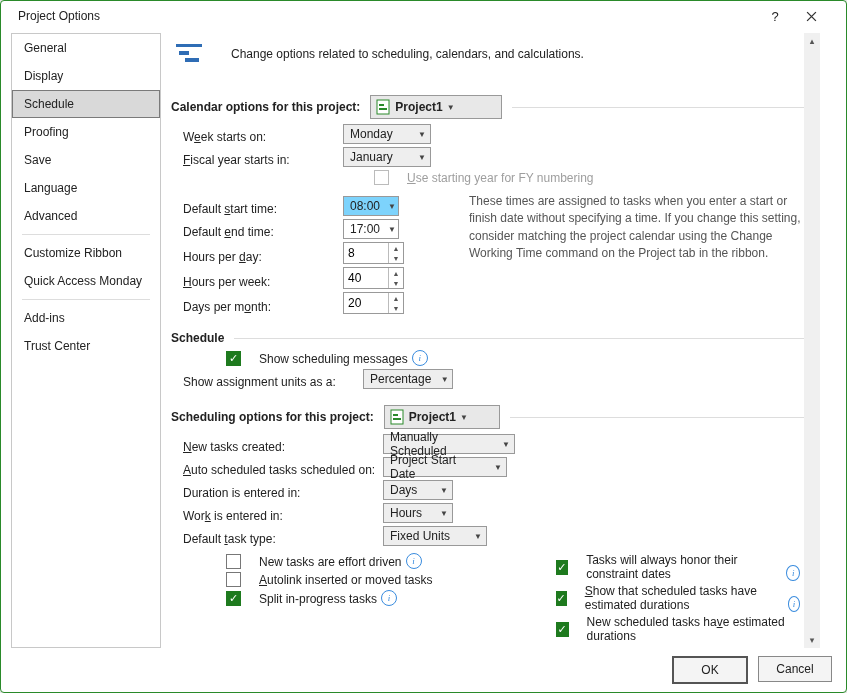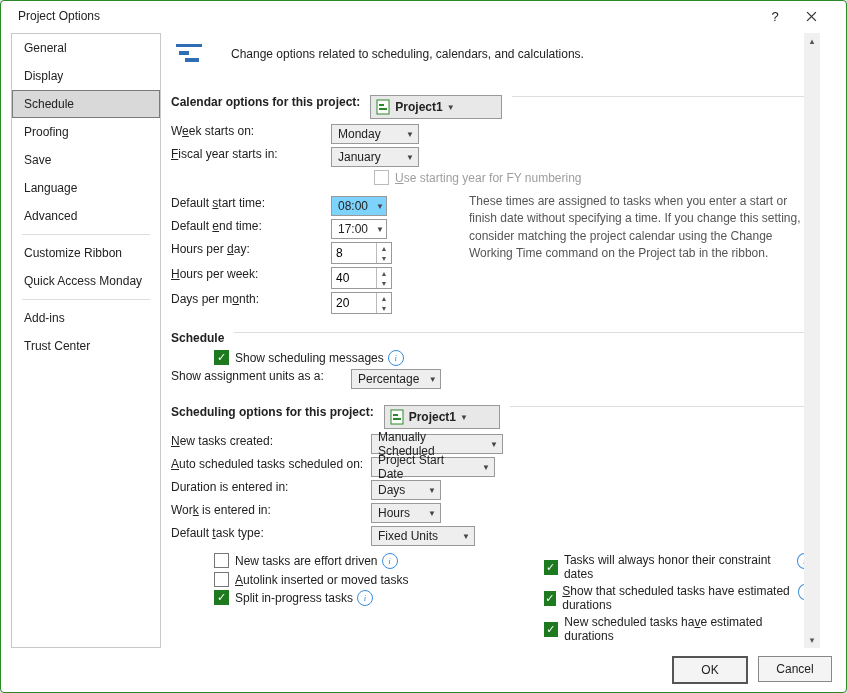--- a/index.html
+++ b/index.html
@@ -12,35 +12,35 @@
   .sidebar{width:150px;border:1px solid #c8c8c8;box-sizing:border-box;background:#fff;}
   .sidebar-item{padding:7px 12px;cursor:pointer;}
   .sidebar-item.selected{background:#d9d9d9;border:1px solid #7a7a7a;padding:6px 11px;}
   .sidebar-sep{border-top:1px solid #ddd;margin:4px 10px;}
   .main-wrap{flex:1;position:relative;margin-left:10px;border-right:18px solid transparent;}
   .scroll-track{position:absolute;top:0;right:-2px;width:16px;height:100%;background:#f0f0f0;}
   .scroll-arrow{position:absolute;left:0;width:16px;height:16px;display:flex;align-items:center;justify-content:center;font-size:9px;color:#555;}
   .main{padding-right:6px;}
   .intro{display:flex;align-items:center;gap:28px;padding:8px 4px 20px;}
   .intro-icon{width:28px;height:26px;}
-  .section-head{display:flex;align-items:flex-start;gap:10px;font-weight:600;padding:2px 0;margin-top:6px;}
+  .section-head{display:flex;align-items:center;gap:10px;font-weight:600;padding:2px 0;margin-top:6px;}
   .section-head .rule{flex:1;border-top:1px solid #ddd;margin-top:1px;}
-  .row{display:flex;align-items:flex-start;margin:3px 0;}
+  .row{display:flex;align-items:flex-end;margin:3px 12px;}
   .row .label{width:160px;}
   .row .label2{width:200px;}
   .combo,.dd{display:inline-flex;align-items:center;border:1px solid #999;background:#eee;height:20px;box-sizing:border-box;}
   .combo .val,.dd .val{padding:0 6px;flex:1;}
   .tri{width:16px;display:flex;align-items:center;justify-content:center;font-size:8px;color:#444;}
   .proj{display:inline-flex;align-items:center;border:1px solid #999;background:#e8e8e8;height:22px;}
   .proj .picon{width:16px;height:16px;margin:0 4px;}
   .spin{display:inline-flex;border:1px solid #999;height:20px;background:#fff;}
   .spin input{border:none;width:36px;padding:0 4px;font:inherit;outline:none;}
   .spin .arrows{display:flex;flex-direction:column;width:14px;border-left:1px solid #bbb;}
   .spin .arrows div{flex:1;display:flex;align-items:center;justify-content:center;font-size:7px;color:#555;}
-  .chk{display:inline-flex;align-items:center;gap:6px;padding-left:43px;}
+  .chk{display:inline-flex;align-items:center;gap:18px;padding-left:43px;}
   .chkbox{width:13px;height:13px;border:1px solid #777;display:flex;align-items:center;justify-content:center;font-size:11px;color:#fff;}
   .chkbox.checked{background:#1e7a1e;border-color:#1e7a1e;}
   .chkbox.disabled{border-color:#bbb;}
   .dim{color:#9e9e9e;}
   .help-hint{color:#555;line-height:1.45;}
   .info{display:inline-flex;width:14px;height:14px;border:1px solid #3a8cde;border-radius:50%;align-items:center;justify-content:center;color:#3a8cde;font-size:9px;font-style:italic;font-family:Georgia,serif;margin-left:4px;}
   .two-col{display:flex;gap:18px;margin-top:4px;}
   .col{flex:1;}
   .footer{position:absolute;bottom:8px;right:14px;display:flex;gap:10px;}
   .btn{min-width:72px;height:24px;border:1px solid #888;background:#f4f4f4;display:flex;align-items:center;justify-content:center;cursor:pointer;text-align:center;}

